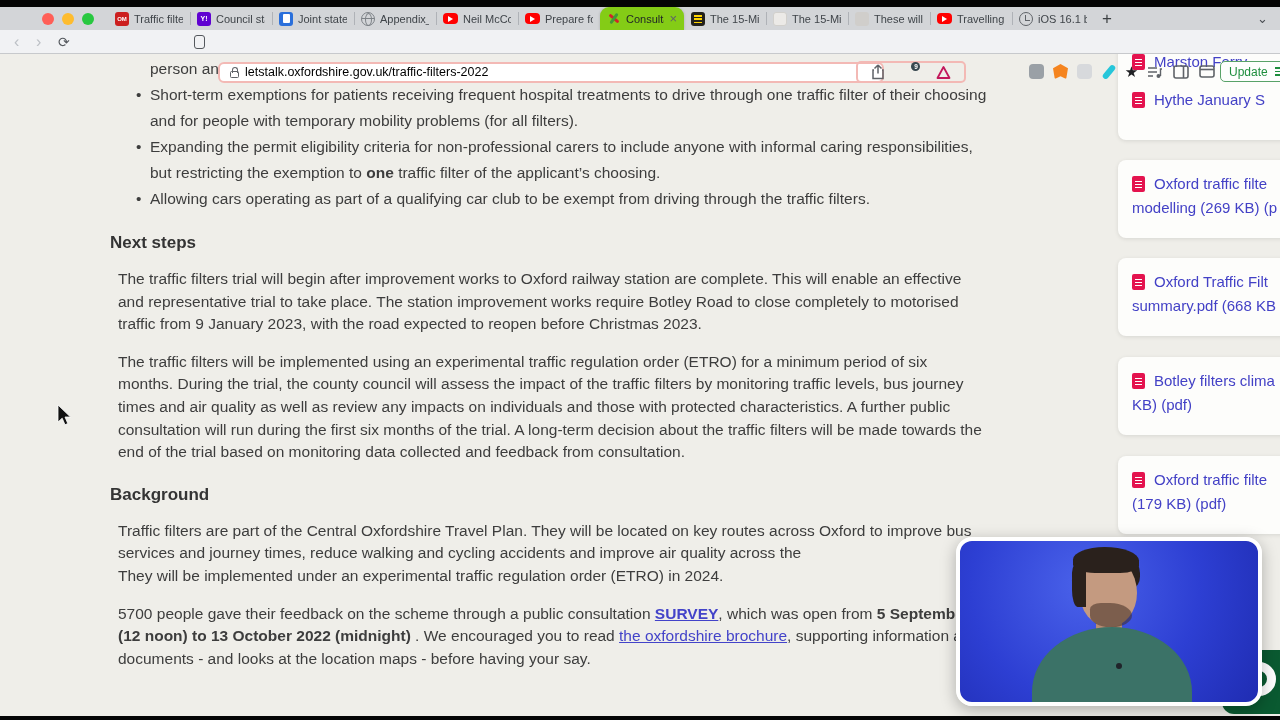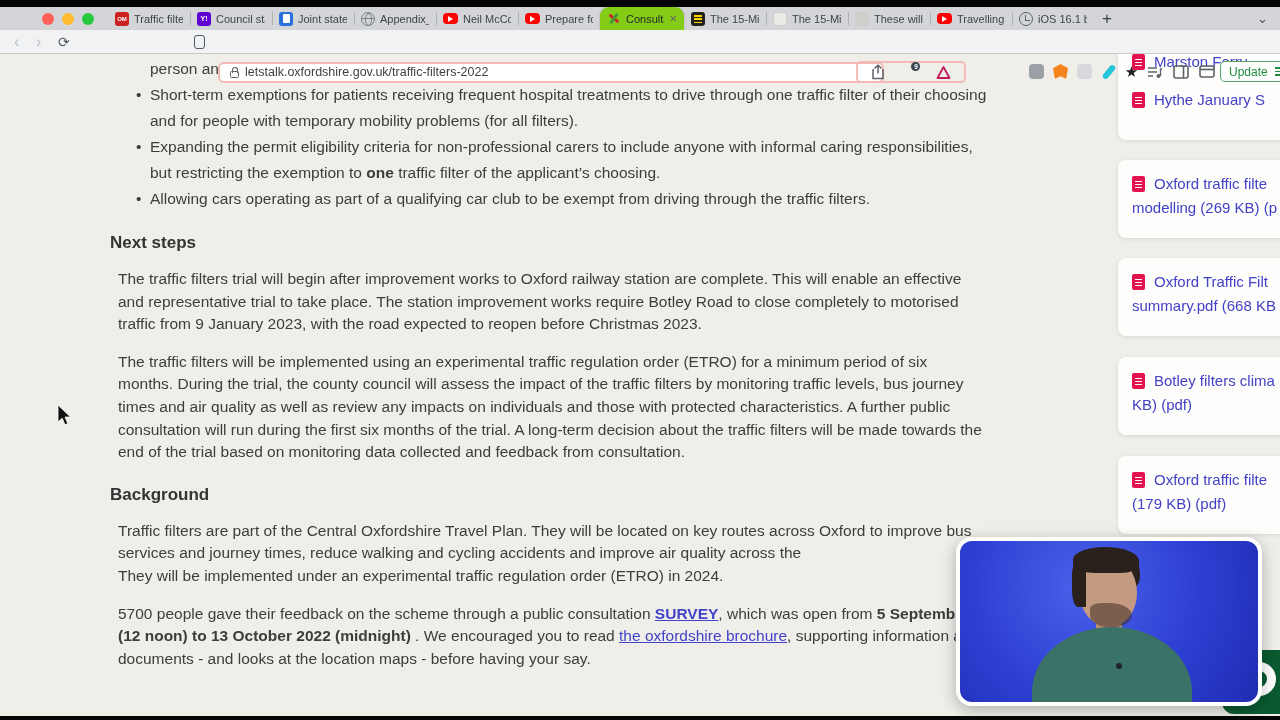--- a/index.html
+++ b/index.html
@@ -50,21 +50,21 @@
   .toolbar { position:absolute; top:30px; left:0; width:1280px; height:24px; background:#f1f2f4; border-bottom:1px solid #c7c9cc; z-index:5; }
   .tb { position:absolute; top:0; height:24px; display:flex; align-items:center; }
   .nav-arrow { font-size:16px; color:#bcc0c5; }
   .nav-arrow.back { left:14px; } .nav-arrow.fwd { left:36px; }
   .reload { left:58px; font-size:14px; color:#54585d; }
   .panel-bm { left:194px; }
   .panel-bm .g { width:11px; height:14px; border:1.7px solid #54585d; border-radius:3px; }
   .urlbar { left:218px; top:31.5px; width:666px; height:21px; background:#fff; border:2px solid #f3b9b5; border-radius:6px; display:flex; align-items:center; gap:6px; padding:0 10px; }
   .lock { position:relative; width:9px; height:7px; border:1.5px solid #5f6368; border-radius:1.5px; margin-top:4px; flex:none; }
   .lock::before { content:""; position:absolute; left:0.7px; top:-5px; width:4.6px; height:5px; border:1.5px solid #5f6368; border-bottom:none; border-radius:4px 4px 0 0; }
-  .url-text { font-size:12.5px; color:#404040; white-space:nowrap; }
+  .url-text { font-size:12.5px; color:#000000; white-space:nowrap; }
   .pinkbox { left:856px; top:31px; width:110px; height:22px; border:2px solid #f3b9b5; border-radius:5px; display:flex; align-items:center; justify-content:space-around; padding:0 4px; }
   .shield { position:relative; width:14px; height:15px; }
   .shield .s { width:13px; height:14px; background:#e2483d; clip-path:polygon(50% 0,100% 18%,100% 55%,50% 100%,0 55%,0 18%); }
   .shield .badge { position:absolute; right:-3px; top:-3px; width:9px; height:9px; border-radius:50%; background:#37474f; color:#fff; font-size:6.5px; font-weight:700; display:flex; align-items:center; justify-content:center; }
   .ext-row { position:absolute; top:33px; height:18px; }
   .ext { position:absolute; top:0; width:17px; height:17px; display:flex; align-items:center; justify-content:center; }
   .ext .sq { width:15px; height:15px; border-radius:4px; }
   .updatebtn { left:1220px; top:31px; height:21px; border:1.5px solid #58a268; border-radius:5px; background:#fdfefd; color:#1e8e3e; font-size:12px; display:flex; align-items:center; gap:7px; padding:0 8px; }
   .hamb { width:11px; height:9px; background:repeating-linear-gradient(#1e8e3e 0 1.6px, transparent 1.6px 3.6px); }
 

